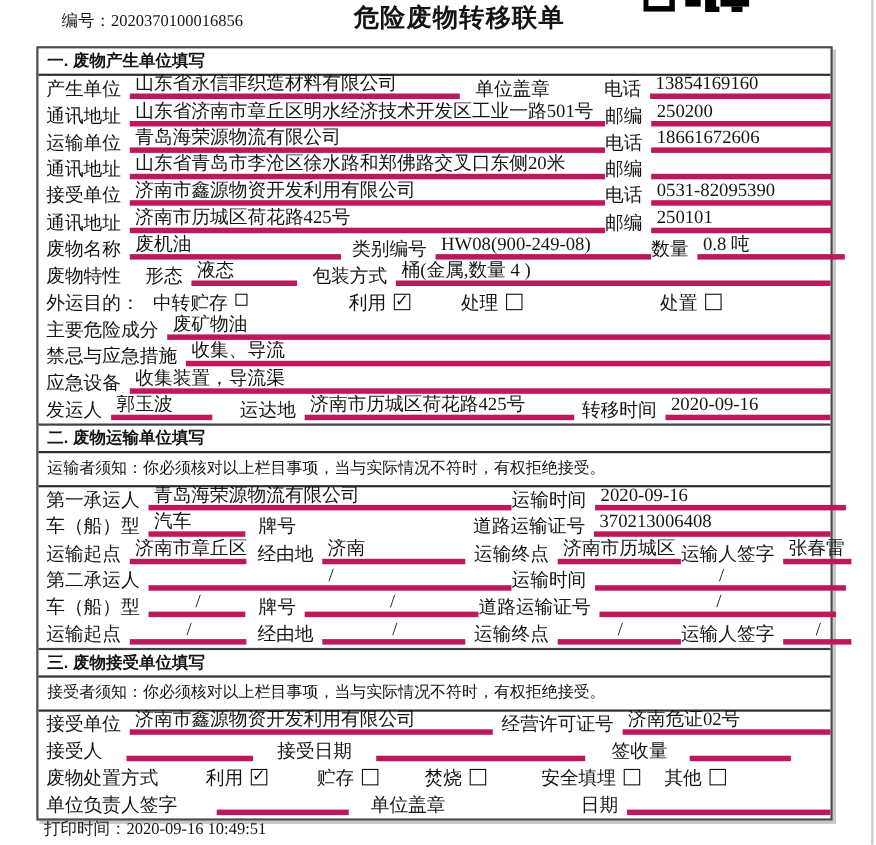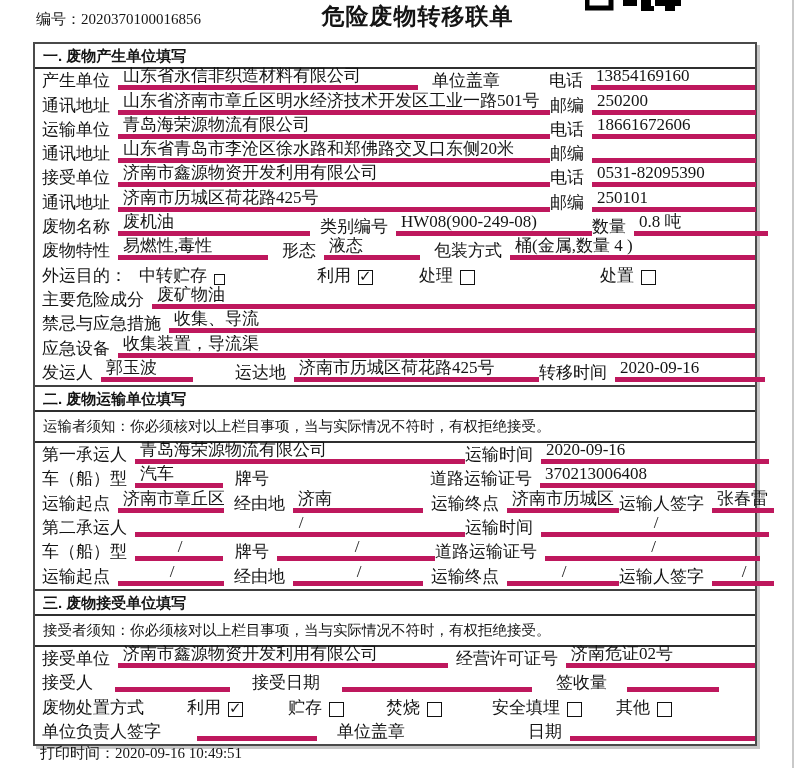--- a/index.html
+++ b/index.html
@@ -1,20 +1,20 @@
 <!DOCTYPE html>
 <html><head>
 <meta charset="utf-8">
 <style>
   html,body{margin:0;padding:0;}
   body{
     width:796px;height:768px;background:#ffffff;position:relative;overflow:hidden;
     font-family:"Liberation Serif","DejaVu Serif",serif;color:#141414;
   }
-  .serial{position:absolute;left:36px;top:10px;font-size:15px;white-space:nowrap;}
+  .serial{position:absolute;left:56px;top:10px;font-size:15px;white-space:nowrap;}
   .doc-title{
     position:absolute;left:0;right:0;top:1px;text-align:center;padding-left:39px;
     font-family:"Liberation Sans","DejaVu Sans",sans-serif;font-weight:bold;font-size:23px;letter-spacing:1px;
   }
   .qr-frag{position:absolute;left:585px;top:0;}
   .scan-edge{position:absolute;right:2px;top:0;width:2px;height:768px;background:#c9c9c9;}
 
   .formbox{
     position:absolute;left:33px;top:42px;width:720px;
     border:2px solid #4a4a4a;box-shadow:3px 3px 0 #c6c6c6;background:#fff;
@@ -35,21 +35,21 @@
     padding:0 0 3px 7px;box-sizing:border-box;font-size:17px;
   }
   .lbl{white-space:nowrap;padding-right:8px;line-height:18px;}
   .val{
     border-bottom:5px solid #be185d;padding:0 3px 0 5px;white-space:nowrap;
     line-height:18px;box-sizing:border-box;overflow:hidden;
   }
   .fill{flex:1 1 auto;}
   .push{margin-left:auto;text-align:center;}
   .ctr{text-align:center;}
-  .opt{display:flex;align-items:flex-end;line-height:18px;white-space:nowrap;}
+  .opt{display:flex;align-items:flex-start;line-height:18px;white-space:nowrap;}
   .opt .cb{margin-left:7px;}
   .cb{
     width:13px;height:13px;border:1px solid #111;display:inline-block;
     position:relative;flex:0 0 auto;background:#fff;
   }
   .cb.sm{width:9px;height:9px;}
   .cb.checked::after{
     content:"\2713";position:absolute;left:0px;top:-4px;font-size:15px;font-weight:bold;
     font-family:"DejaVu Sans",sans-serif;
   }
@@ -124,21 +124,20 @@
     <span class="lbl">废物名称</span>
     <span class="val" style="flex:0 0 192px">废机油</span>
     <span class="lbl" style="margin-left:10px">类别编号</span>
     <span class="val" style="flex:0 0 196px">HW08(900-249-08)</span>
     <span class="lbl push">数量</span>
     <span class="val" style="flex:0 0 134px">0.8 吨</span>
   </div>
 
   <div class="row">
     <span class="lbl">废物特性</span>
-    <span class="val" style="flex:0 0 150px">易燃性,毒性</span>
     <span class="lbl" style="margin-left:14px">形态</span>
     <span class="val" style="flex:0 0 96px">液态</span>
     <span class="lbl" style="margin-left:14px">包装方式</span>
     <span class="val fill">桶(金属,数量 4 )</span>
   </div>
 
   <div class="row">
     <span class="lbl">外运目的：</span>
     <span class="opt" style="margin-left:4px">
       <span>中转贮存</span>
@@ -169,21 +168,21 @@
   </div>
 
   <div class="row">
     <span class="lbl">应急设备</span>
     <span class="val fill">收集装置，导流渠</span>
   </div>
 
   <div class="row">
     <span class="lbl">发运人</span>
     <span class="val" style="flex:0 0 92px">郭玉波</span>
-    <span class="lbl" style="margin-left:42px">运达地</span>
+    <span class="lbl" style="margin-left:25px">运达地</span>
     <span class="val" style="flex:0 0 245px">济南市历城区荷花路425号</span>
     <span class="lbl push">转移时间</span>
     <span class="val" style="flex:0 0 150px">2020-09-16</span>
   </div>
 
   <div class="sec-h bt">二. 废物运输单位填写</div>
 
   <div class="note">
     <span>运输者须知：</span><span>你必须核对以上栏目事项，当与实际情况不符时，有权拒绝接受。</span>
   </div>
@@ -274,21 +273,21 @@
       <span class="cb"></span>
     </span>
     <span class="opt" style="margin-left:42px">
       <span>焚烧</span>
       <span class="cb"></span>
     </span>
     <span class="opt" style="margin-left:50px">
       <span>安全填埋</span>
       <span class="cb"></span>
     </span>
-    <span class="opt" style="margin-left:34px">
+    <span class="opt" style="margin-left:22px">
       <span>其他</span>
       <span class="cb"></span>
     </span>
   </div>
 
   <div class="row">
     <span class="lbl">单位负责人签字</span>
     <span class="val" style="flex:0 0 120px;margin-left:28px"></span>
     <span class="lbl" style="margin-left:20px">单位盖章</span>
     <span class="lbl" style="margin-left:115px">日期</span>

